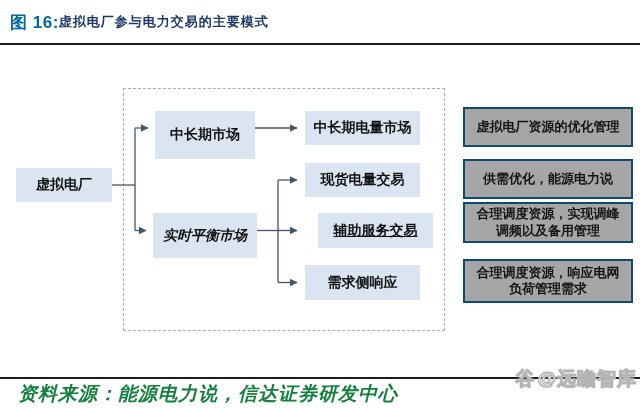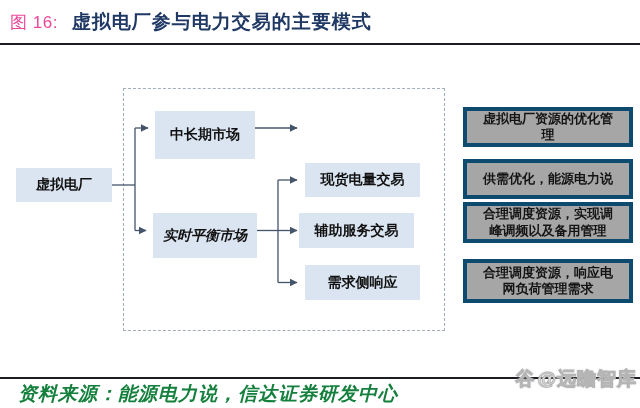--- a/index.html
+++ b/index.html
@@ -7,25 +7,25 @@
     width:640px;height:408px;position:relative;overflow:hidden;
     background:#ffffff;
     font-family:"Liberation Sans", sans-serif;
   }
   
   .fig-header{
     position:absolute;left:0;top:0;width:640px;height:44px;
     display:flex;align-items:center;
   }
   .fig-header .fig-label{
-    color:#ec4899;font-weight:normal;font-size:17px;margin-left:10px;
+    color:#0369a1;font-weight:bold;font-size:17px;margin-left:10px;
     letter-spacing:.5px;white-space:nowrap;
   }
   .fig-header .fig-title{
-    color:#1f3864;font-weight:bold;font-size:19px;margin-left:14px;
+    color:#1f3864;font-weight:bold;font-size:13px;
     letter-spacing:1px;white-space:nowrap;
   }
   .rule{position:absolute;left:0;width:640px;height:2px;background:#1c1c24;}
   .rule-top{top:43px;}
   .rule-bottom{top:377px;}
 
   
   .diagram{position:absolute;left:0;top:44px;width:640px;height:333px;}
   .node{
     position:absolute;display:flex;align-items:center;justify-content:center;
@@ -36,24 +36,24 @@
   .node.blue{background:#dbe5f1;font-size:14px;}
   .dashed-box{
     position:absolute;left:123px;top:44px;width:322px;height:243px;
     border:1.6px dashed #a3aeba;box-sizing:border-box;
   }
   .n-vpp {left:16px; top:124px;width:96px; height:34px;}
   .n-m1  {left:155px;top:67px; width:100px;height:48px;}
   .n-m2  {left:153px;top:169px;width:104px;height:45px;font-style:italic;}
   .n-t1  {left:305px;top:67px; width:115px;height:34px;}
   .n-t2  {left:305px;top:119px;width:115px;height:34px;}
-  .n-t3  {left:299px;top:169px;width:115px;height:35px;}
+  .n-t3  {left:318px;top:169px;width:115px;height:35px;text-decoration:underline;}
   .n-t4  {left:305px;top:221px;width:115px;height:35px;}
   .node.gray{
-    background:#a6a6a6;border:4px solid #0c4a6e;
+    background:#a6a6a6;border:2px solid #0c4a6e;
     font-size:13px;line-height:1.25;padding:2px 10px;color:#141414;
   }
   .n-g1{left:463px;top:63px; width:170px;height:40px;}
   .n-g2{left:463px;top:115px;width:170px;height:40px;}
   .n-g3{left:463px;top:158px;width:170px;height:41px;}
   .n-g4{left:463px;top:215px;width:170px;height:44px;}
   .connectors{position:absolute;left:0;top:0;width:640px;height:333px;pointer-events:none;}
 
   
   .source-line{
@@ -103,20 +103,21 @@
       <path d="M278,186.5 H297" marker-end="url(#arr)"></path>
       <path d="M278,238.5 H297" marker-end="url(#arr)"></path>
     </g>
   </svg>
 
   <div class="node blue n-vpp">虚拟电厂</div>
 
   <div class="node blue n-m1">中长期市场</div>
   <div class="node blue n-m2">实时平衡市场</div>
 
+  <div class="node blue n-t1">中长期电量市场</div>
   <div class="node blue n-t2">现货电量交易</div>
   <div class="node blue n-t3">辅助服务交易</div>
   <div class="node blue n-t4">需求侧响应</div>
 
   <div class="node gray n-g1">虚拟电厂资源的优化管理</div>
   <div class="node gray n-g2">供需优化，能源电力说</div>
   <div class="node gray n-g3">合理调度资源，实现调峰调频以及备用管理</div>
   <div class="node gray n-g4">合理调度资源，响应电网负荷管理需求</div>
 </div>
 

